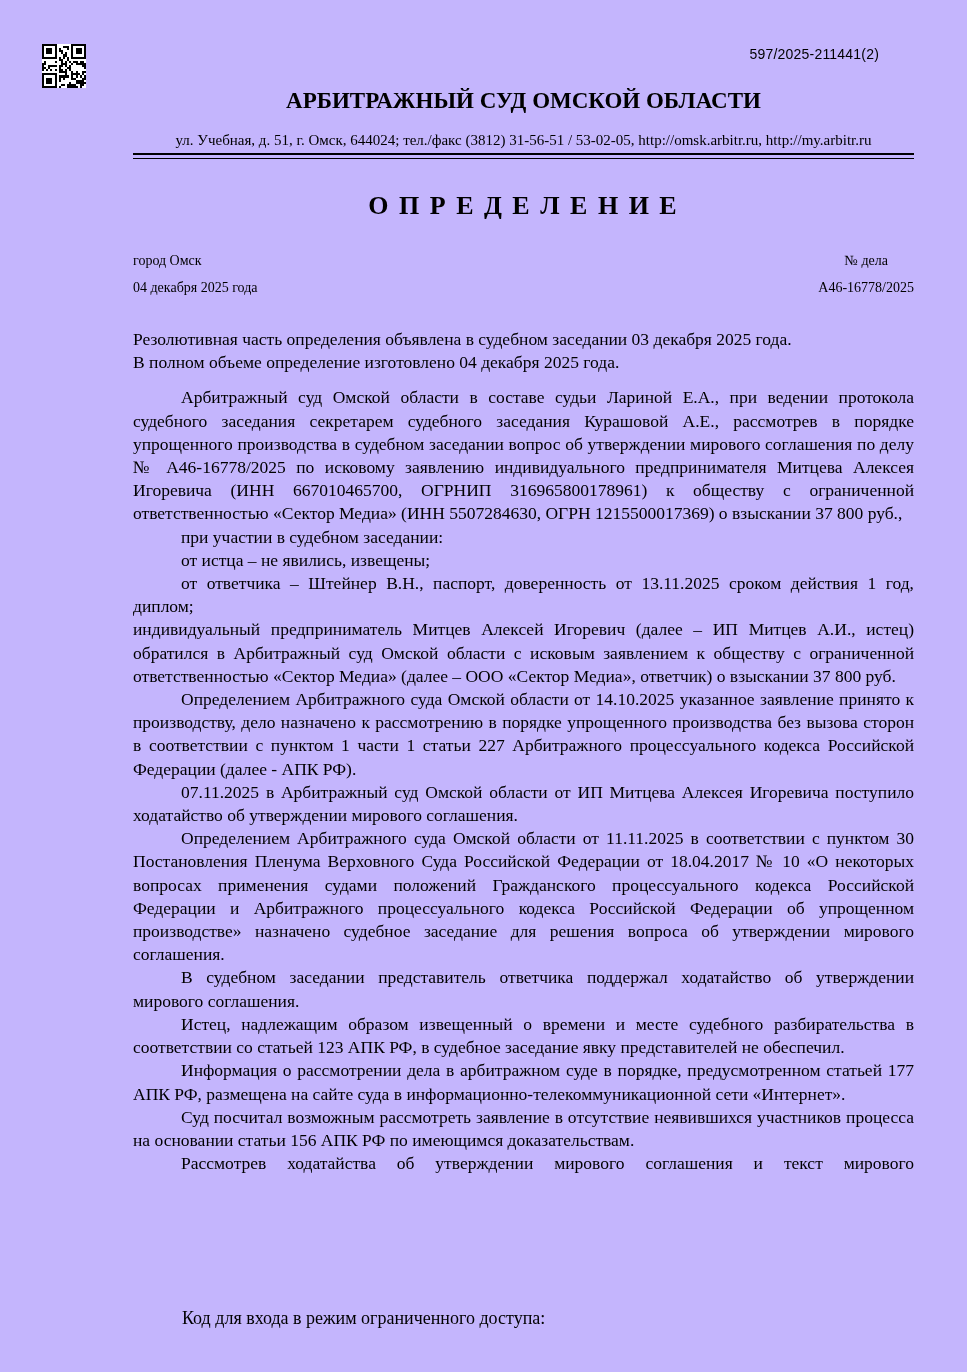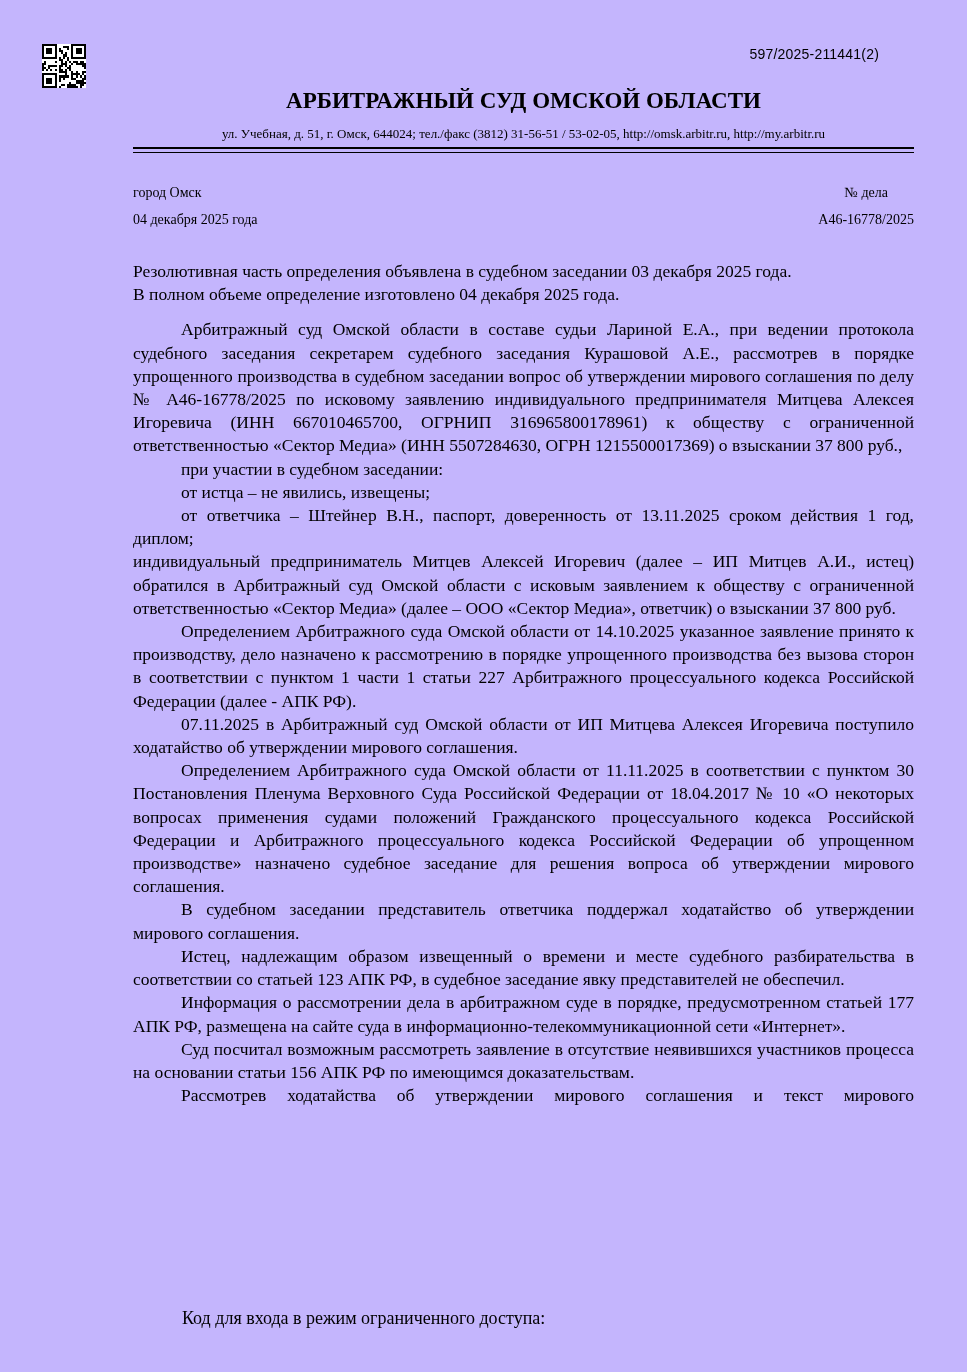--- a/index.html
+++ b/index.html
@@ -33,23 +33,23 @@
   }
   .court-name {
     padding-top: 88px;
     text-align: center;
     font-weight: bold;
     font-size: 23px;
     line-height: 26px;
   }
   .court-address {
     text-align: center;
-    font-size: 13px;
+    font-size: 15px;
     line-height: 18px;
-    margin-top: 11px;
+    margin-top: 17px;
   }
   .double-rule {
     margin-top: 4px;
     height: 3px;
     border-top: 2.5px solid #000;
     border-bottom: 1.5px solid #000;
   }
   .title {
     margin: 32px 0 0 0;
     text-align: center;
@@ -321,20 +321,21 @@
   </div>
 
   <div class="doc-num">597/2025-211441(2)</div>
 
   <div class="content">
 
     <div class="court-name">АРБИТРАЖНЫЙ СУД ОМСКОЙ ОБЛАСТИ</div>
     <div class="court-address">ул. Учебная, д. 51, г. Омск, 644024; тел./факс (3812) 31-56-51 / 53-02-05, http://omsk.arbitr.ru, http://my.arbitr.ru</div>
     <div class="double-rule"></div>
 
+    <div class="title">О П Р Е Д Е Л Е Н И Е</div>
 
     <div class="meta-row">
       <div class="meta-left">
         <div>город Омск</div>
         <div>04 декабря 2025 года</div>
       </div>
       <div class="meta-right">
         <div class="case-label">№ дела</div>
         <div>А46-16778/2025</div>
       </div>

